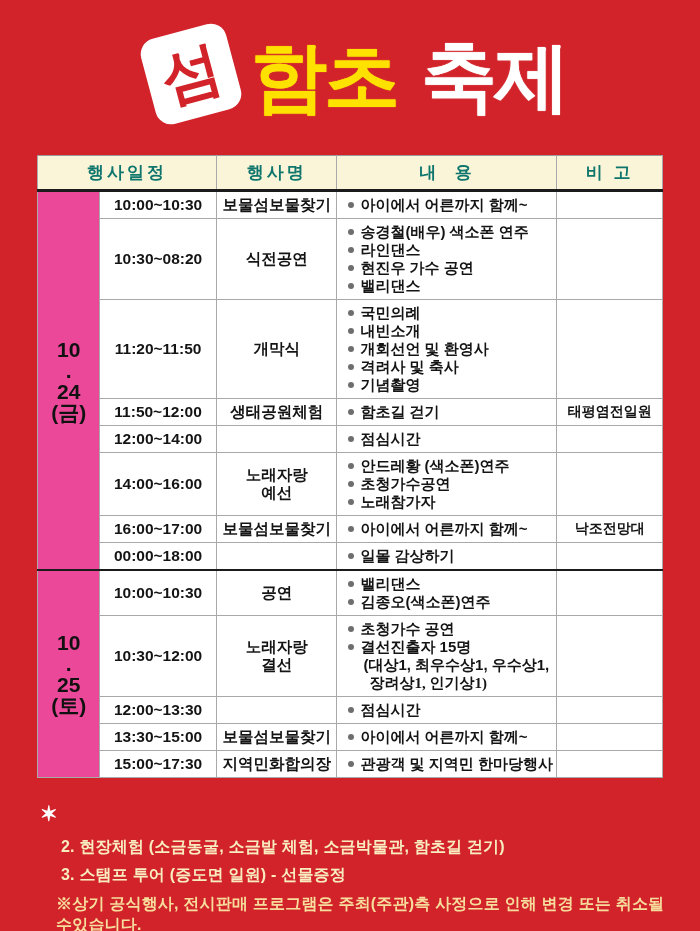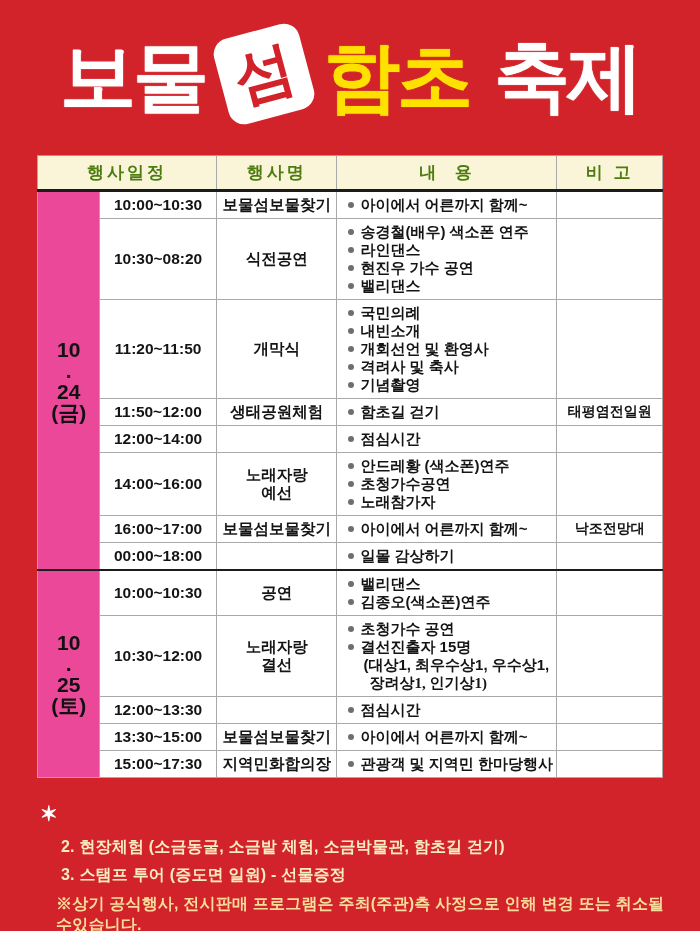--- a/index.html
+++ b/index.html
@@ -36,21 +36,21 @@
 
   
   table.sched {
     position: absolute; top: 155px; left: 37px;
     width: 626px; border-collapse: collapse; table-layout: fixed;
     background: #ffffff;
   }
   table.sched th, table.sched td { border: 1px solid #a9a9a9; }
   table.sched thead th {
     background: #faf5d8; height: 35px;
-    font-size: 17px; font-weight: 800; color: #4d7c0f;
+    font-size: 17px; font-weight: 800; color: #0f766e;
     letter-spacing: 3px; white-space: pre; text-align: center;
     border-bottom: 3px solid #1b1b1b; border-top: 1px solid #9a9a9a;
   }
   td.date {
     text-align: center; font-weight: 800; font-size: 21px;
     color: #111; line-height: 21px; background: #ec4899;
   }
   td.time {
     text-align: center; font-weight: 700; font-size: 15.5px;
     color: #141414; height: 27px; white-space: nowrap;
@@ -92,21 +92,20 @@
   }
   .f-disclaimer {
     margin: 8px 0 0 16px;
     color: #f7dd9c; font-size: 16px; font-weight: 700; letter-spacing: 0.2px;
   }
 </style>
 </head>
 <body>
 
 <div class="banner">
-  <span class="t-word">보물</span>
   <span class="badge">
     <span class="badge-char">섬</span>
   </span>
   <span class="t-word t-yellow">함초</span>
   <span class="t-word t-gap">축제</span>
 </div>
 
 <table class="sched">
   <colgroup>
     <col style="width:62px">

